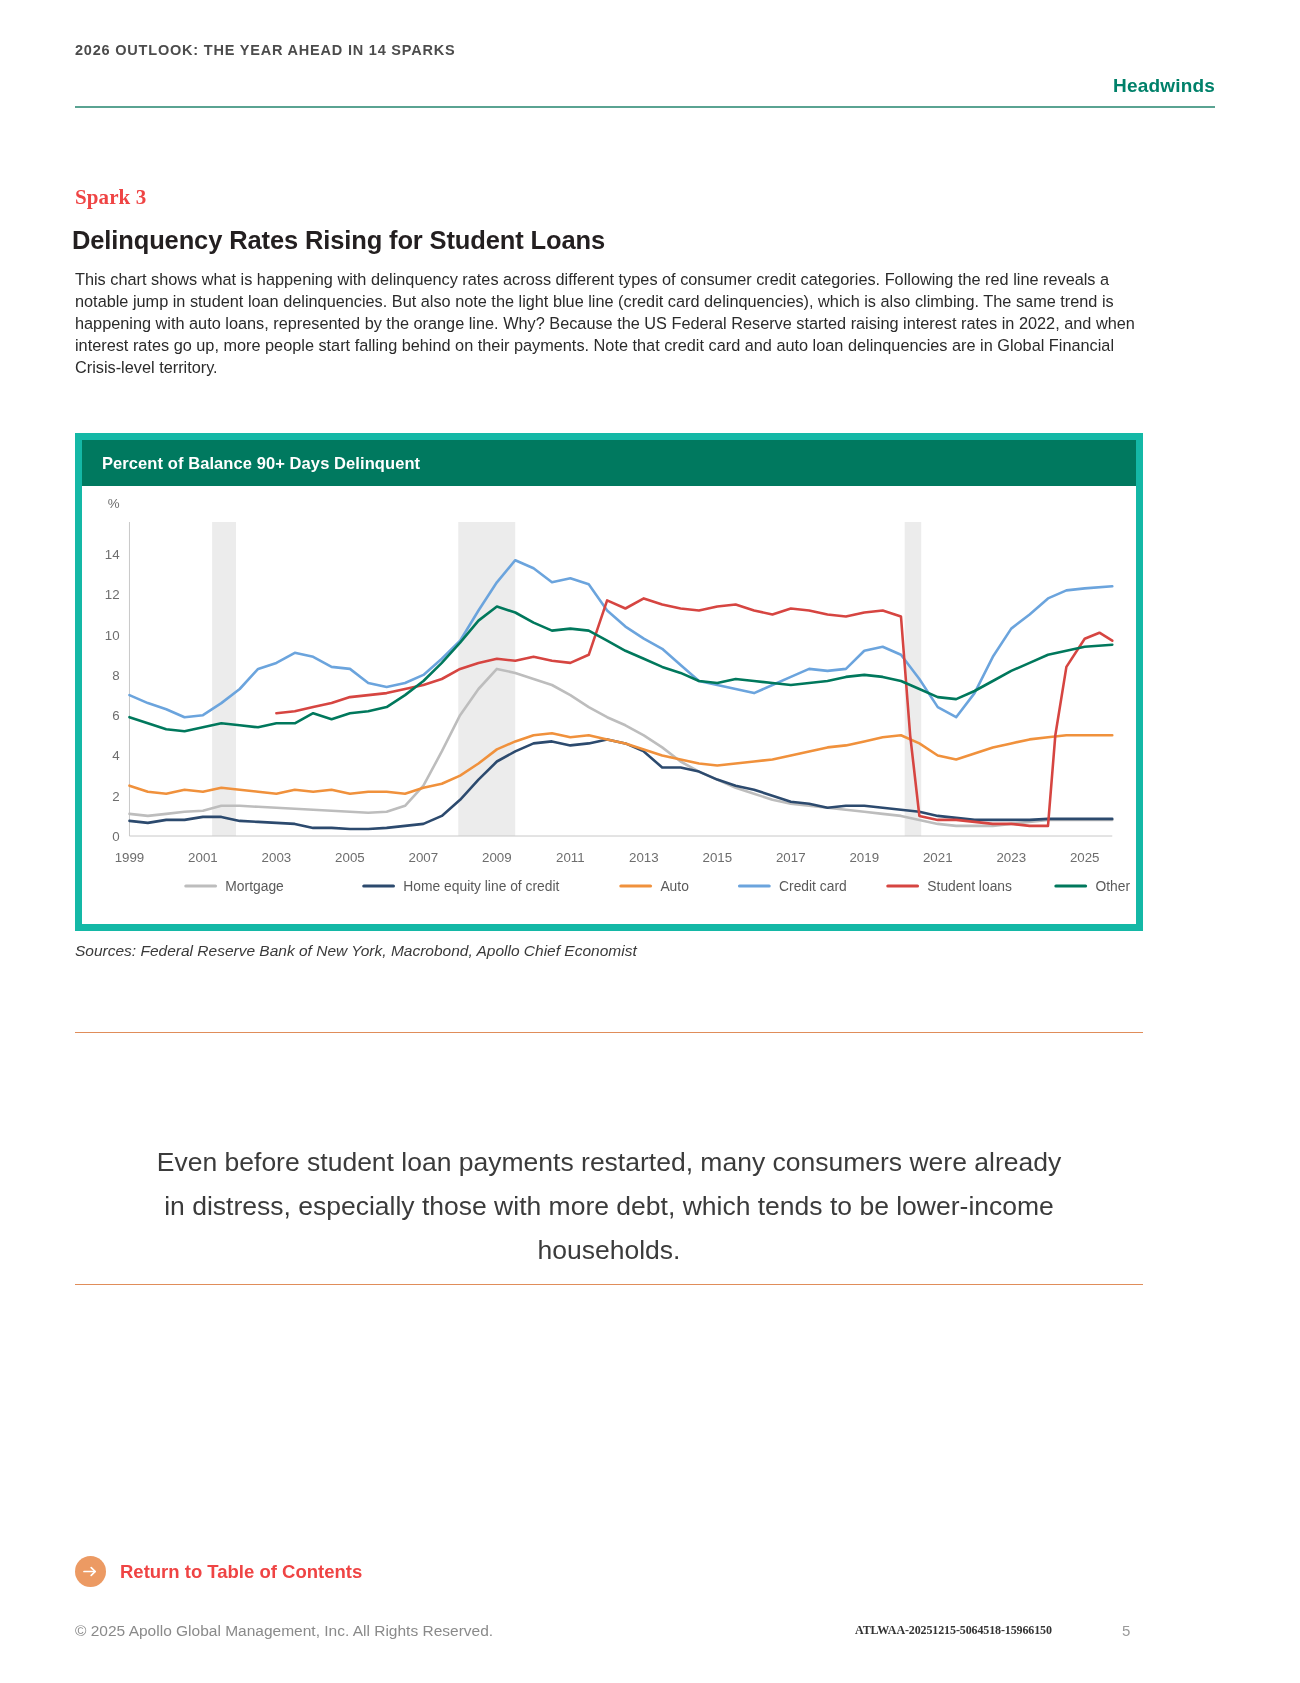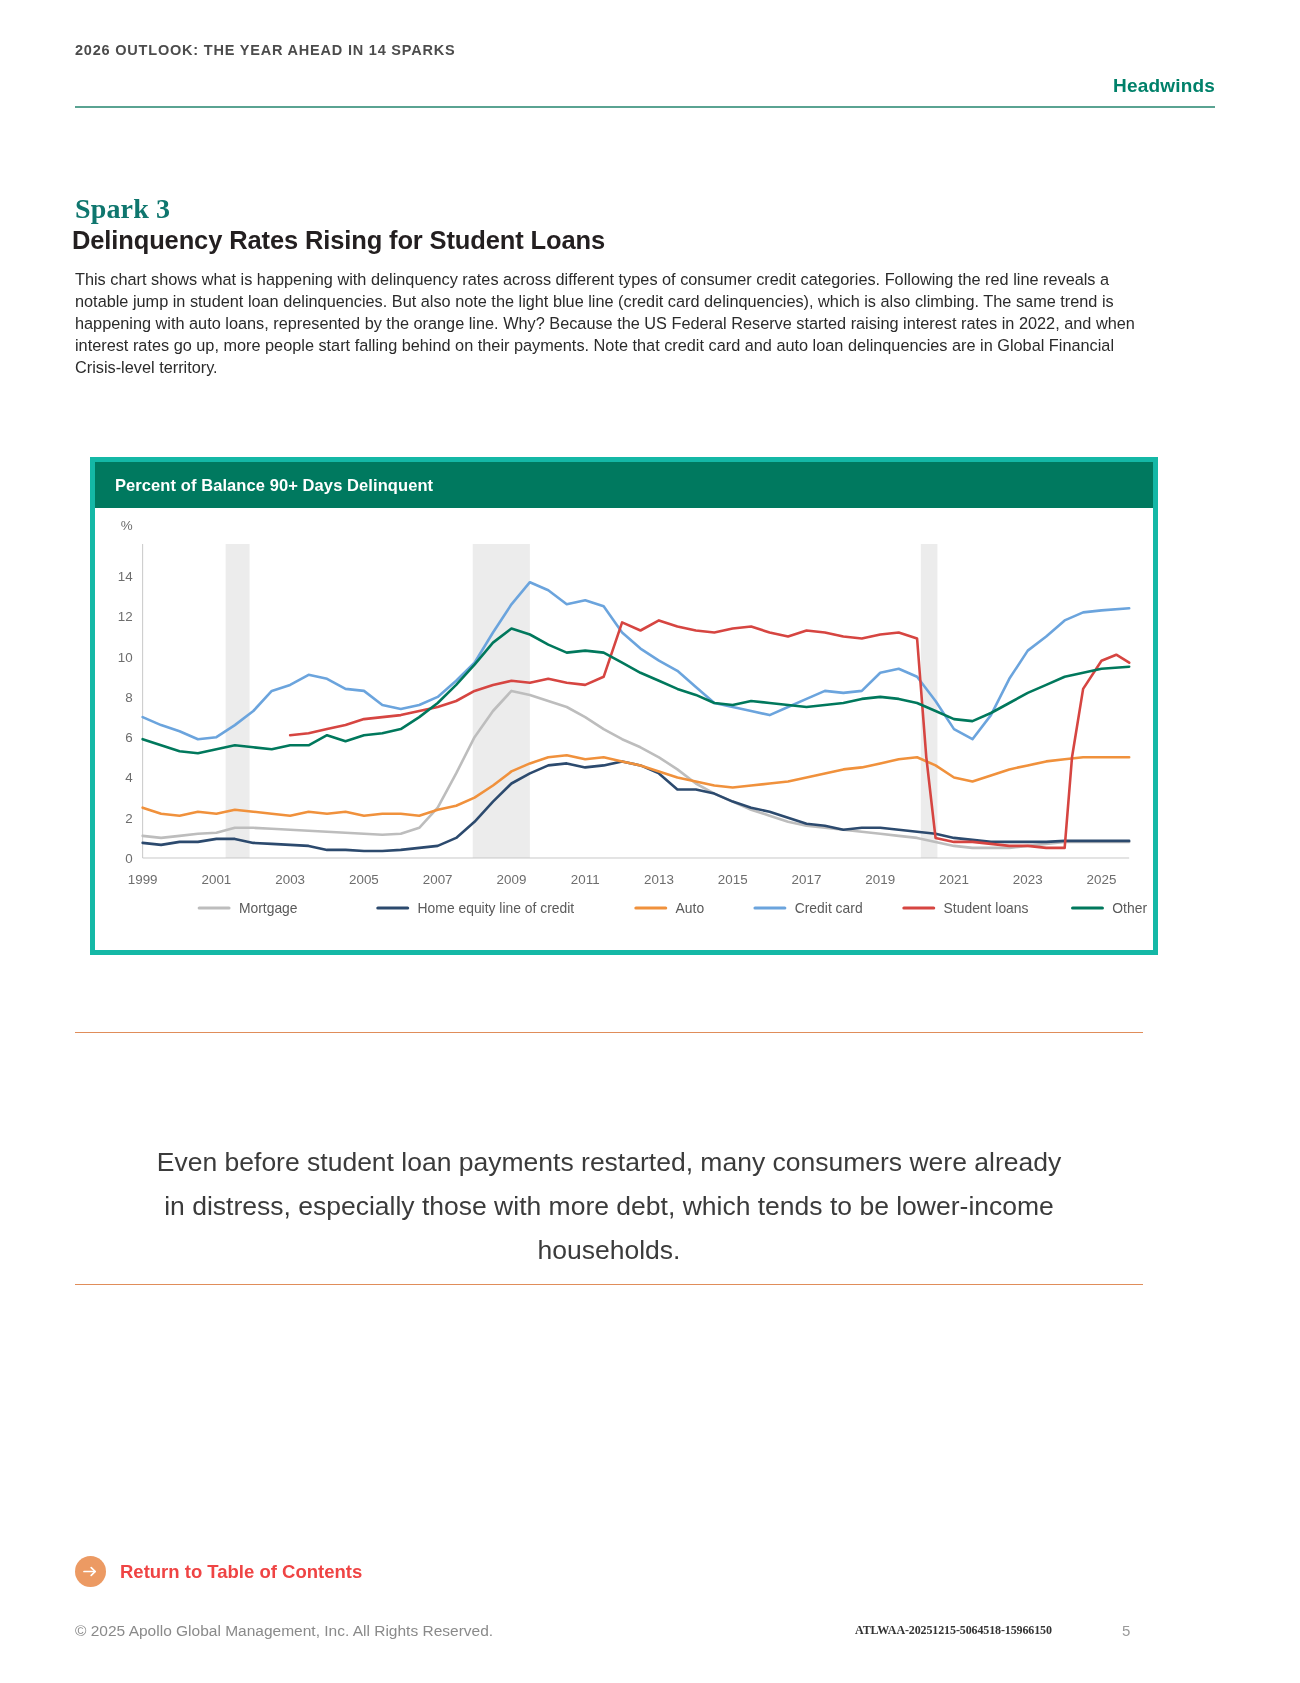--- a/index.html
+++ b/index.html
@@ -22,37 +22,37 @@
     position:absolute;right:0;top:33px;
     font-size:19px;font-weight:700;color:#00816a;letter-spacing:.01em;
   }
   .hdr-rule{
     position:absolute;left:75px;top:106px;width:1140px;height:2px;
     background:#5aa392;
   }
 
   
   .spark-label{
-    position:absolute;left:75px;top:193px;
+    position:absolute;left:75px;top:185px;
     font-family:"Liberation Serif",serif;
-    font-size:28px;font-weight:700;color:#0f766e;letter-spacing:.005em;
+    font-size:21px;font-weight:700;color:#ef4444;letter-spacing:.005em;
   }
   .spark-title{
     position:absolute;left:72px;top:226px;
     font-size:25.5px;font-weight:700;color:#231f20;letter-spacing:-.005em;
   }
   .spark-body{
     position:absolute;left:75px;top:268px;width:1070px;
     font-size:16.3px;line-height:22px;color:#2b2b2b;
   }
 
   
   .chart-card{
-    position:absolute;left:90px;top:433px;width:1068px;height:498px;
-    border:5px solid #14b8a6;background:#fff;box-sizing:border-box;margin-top:24px;
+    position:absolute;left:75px;top:433px;width:1068px;height:498px;
+    border:7px solid #14b8a6;background:#fff;box-sizing:border-box;
   }
   .chart-bar{
     height:46px;background:#00795f;display:flex;align-items:center;
     padding-left:20px;box-sizing:border-box;
   }
   .chart-bar-title{color:#fff;font-size:16.5px;font-weight:700;letter-spacing:.005em;}
   .chart-body{position:relative;width:100%;height:451px;}
   .chart-svg{display:block;width:100%;height:100%;}
 
   .src{
@@ -169,20 +169,21 @@
           <line x1="665" y1="400" x2="695" y2="400" stroke="#6ba4dd" stroke-width="3.2" stroke-linecap="round"></line>
           <text x="705" y="405" class="lg-txt">Credit card</text>
           <line x1="815" y1="400" x2="845" y2="400" stroke="#d64541" stroke-width="3.2" stroke-linecap="round"></line>
           <text x="855" y="405" class="lg-txt">Student loans</text>
           <line x1="985" y1="400" x2="1015" y2="400" stroke="#00785c" stroke-width="3.2" stroke-linecap="round"></line>
           <text x="1025" y="405" class="lg-txt">Other</text>
         </svg>
     </div>
   </div>
 
+  <div class="src">Sources: Federal Reserve Bank of New York, Macrobond, Apollo Chief Economist</div>
 
   <div class="rule-top"></div>
 
 
   <div class="wtm-body">Even before student loan payments restarted, many consumers were already in distress, especially those with more debt, which tends to be lower-income households.</div>
 
   <div class="rule-bot"></div>
 
   <div class="toc">
     <span class="toc-circle">

